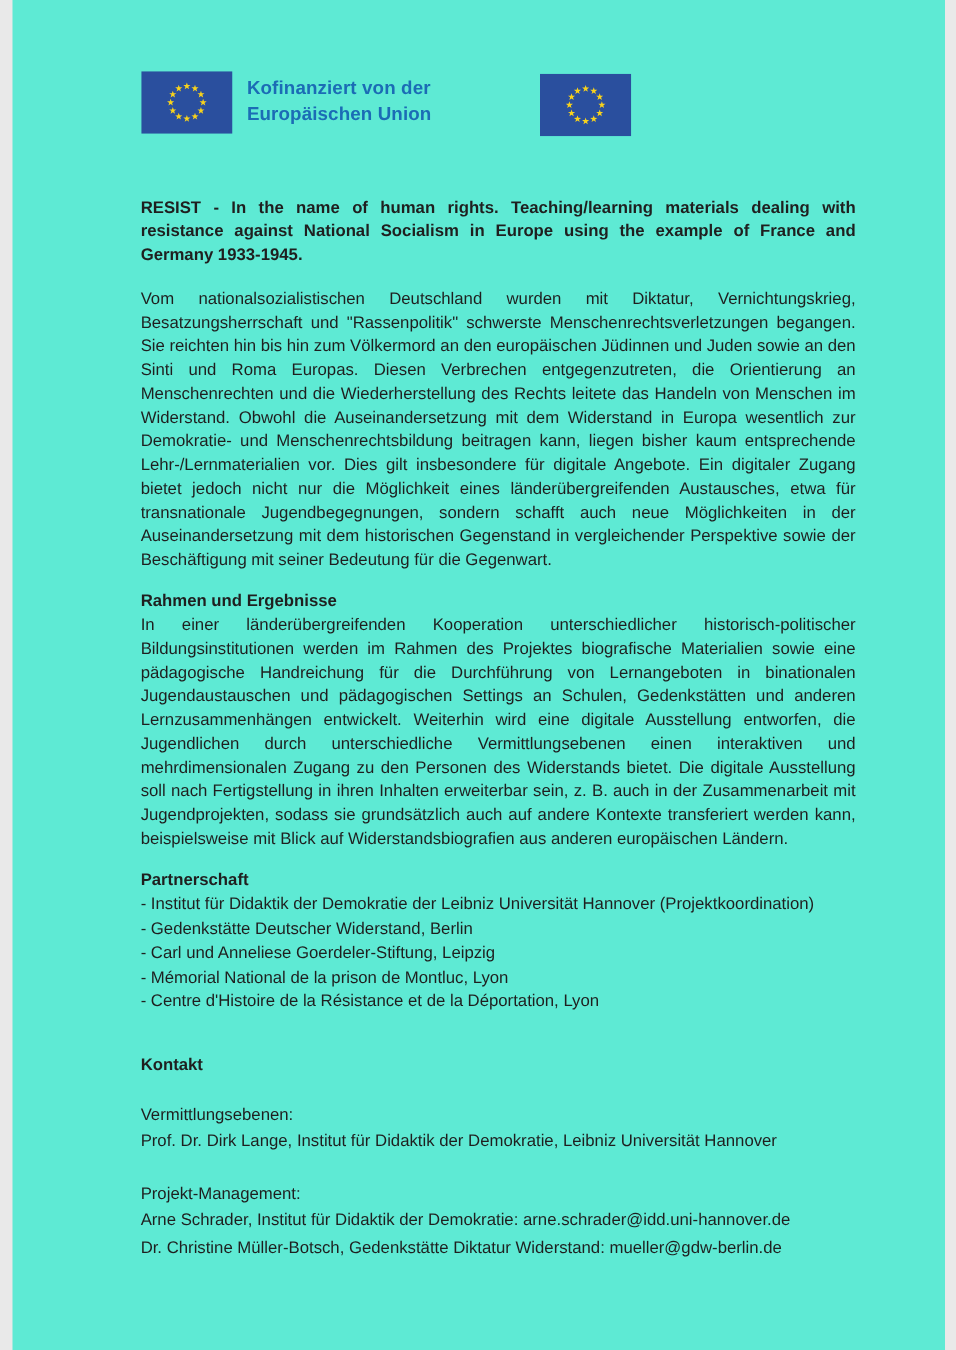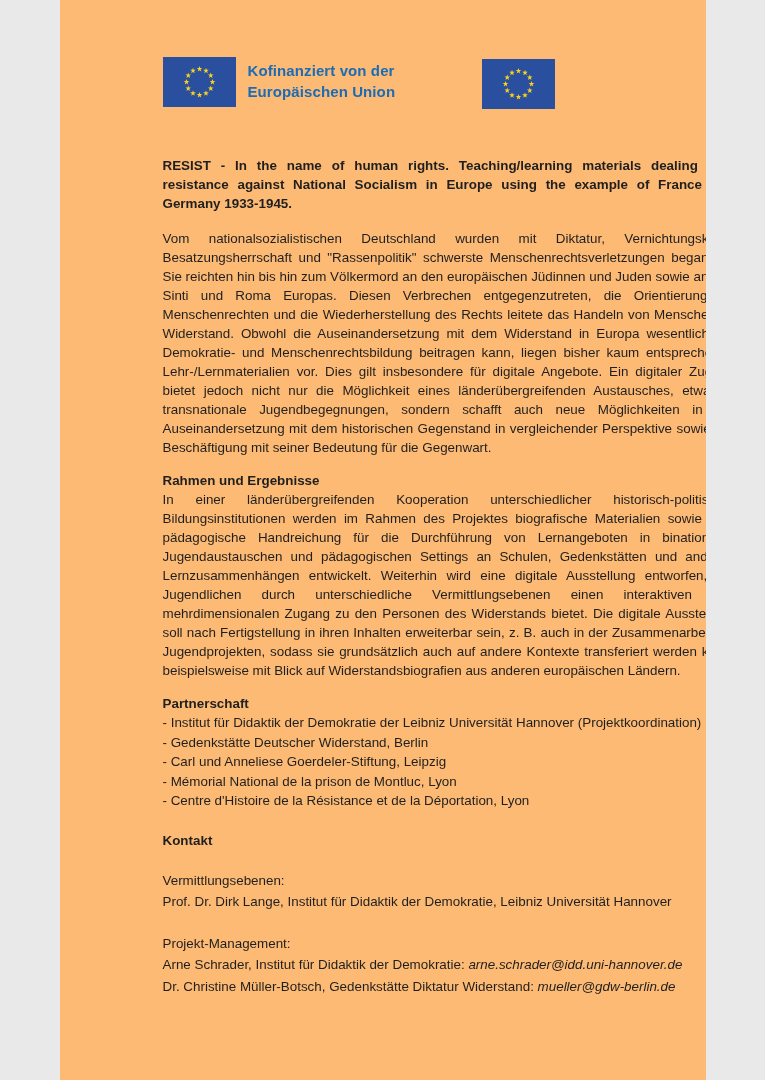--- a/index.html
+++ b/index.html
@@ -2,24 +2,24 @@
 <html><head>
 <meta charset="utf-8">
 <style>
   html, body { margin: 0; padding: 0; }
   body {
     background: #e9e9e9;
     font-family: "Liberation Sans", sans-serif;
   }
   .page {
     position: relative;
-    width: 646px;
+    width: 746px;
     height: 1080px;
     margin: 0 auto;
-    background: #fdba74;
+    background: #5eead4;
     overflow: hidden;
     color: #222;
   }
 
   
   .eu-logo {
     position: absolute;
     display: flex;
     align-items: flex-start;
   }
@@ -70,21 +70,21 @@
     line-height: 19px;
   }
   .partner-list { margin: 0; }
   .partner-item { line-height: 19.5px; }
   .contact-block { margin-top: 4px; }
   .contact-line {
     margin: 0;
     line-height: 21.5px;
   }
   .contact-label { margin-top: 20px; }
-  .email { font-style: italic; }
+  .email { }
 </style>
 </head>
 <body>
 
 <div class="page">
 
   <div class="eu-logo de">
     <svg class="eu-flag" viewBox="0 0 73 50" xmlns="http://www.w3.org/2000/svg" aria-hidden="true">
       <defs>
         <g id="star-a">
@@ -145,21 +145,21 @@
 
     <h2 class="section-heading">Partnerschaft</h2>
     <div class="partner-list">
       <div class="partner-item">- Institut für Didaktik der Demokratie der Leibniz Universität Hannover (Projektkoordination)</div>
       <div class="partner-item">- Gedenkstätte Deutscher Widerstand, Berlin</div>
       <div class="partner-item">- Carl und Anneliese Goerdeler-Stiftung, Leipzig</div>
       <div class="partner-item">- Mémorial National de la prison de Montluc, Lyon</div>
       <div class="partner-item">- Centre d'Histoire de la Résistance et de la Déportation, Lyon</div>
     </div>
 
-    <h2 class="section-heading" style="margin-top:20px;">Kontakt</h2>
+    <h2 class="section-heading" style="margin-top:31px;">Kontakt</h2>
 
     <div class="contact-block">
       <p class="contact-line contact-label">Vermittlungsebenen:</p>
       <p class="contact-line">Prof. Dr. Dirk Lange, Institut für Didaktik der Demokratie, Leibniz Universität Hannover</p>
 
       <p class="contact-line contact-label">Projekt-Management:</p>
       <p class="contact-line"><span>Arne Schrader, Institut für Didaktik der Demokratie: </span><span class="email">arne.schrader@idd.uni-hannover.de</span></p>
       <p class="contact-line"><span>Dr. Christine Müller-Botsch, Gedenkstätte Diktatur Widerstand: </span><span class="email">mueller@gdw-berlin.de</span></p>
     </div>
 

